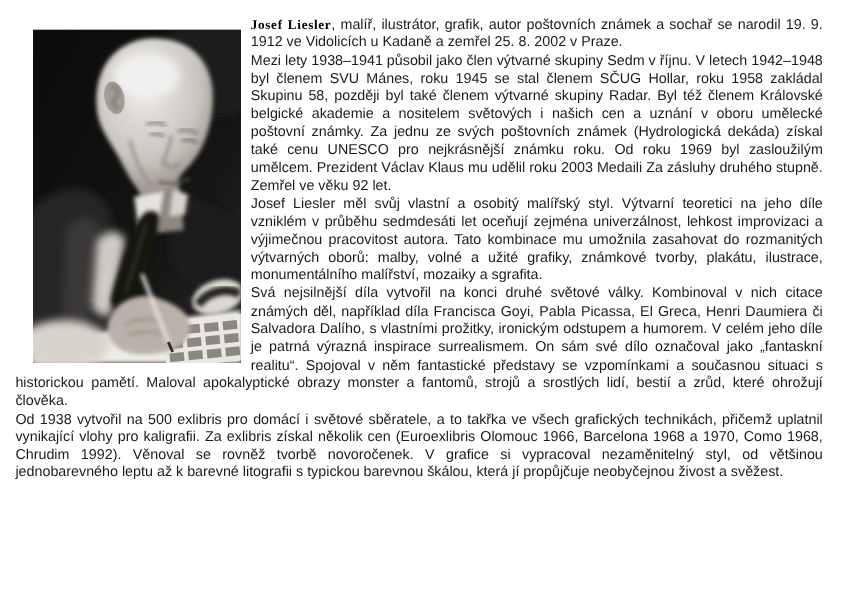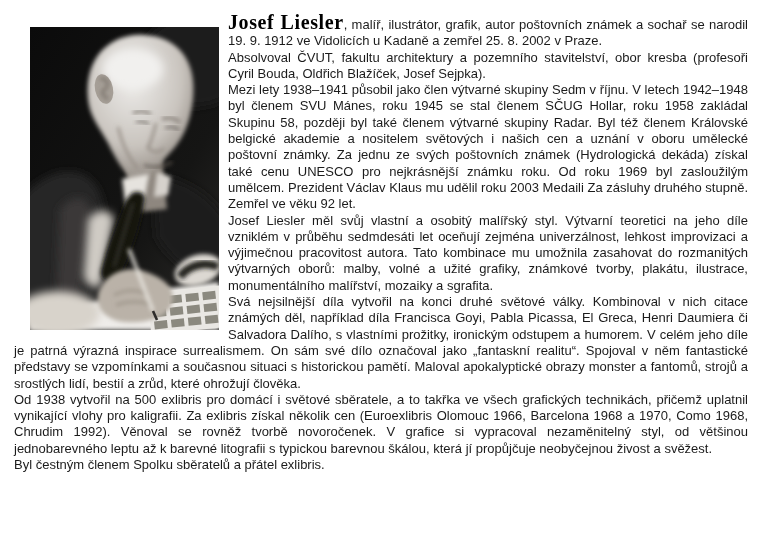--- a/index.html
+++ b/index.html
@@ -25,21 +25,21 @@
     overflow: hidden;
   }
   .photo svg { display: block; }
   .article p {
     margin: 0;
     text-align: justify;
   }
   .lead-name {
     font-family: "Liberation Serif", serif;
     font-weight: bold;
-    font-size: 20px;
+    font-size: 12px;
     letter-spacing: 0.6px;
     color: #000000;
   }
 </style>
 </head>
 <body>
 
 <div class="page">
 
   <div class="photo">
@@ -125,21 +125,19 @@
         <path d="M70,262 C78,244 100,238 116,245 C136,252 146,262 142,276 C138,291 114,297 94,295 C76,293 62,280 70,262 Z" fill="#bab2a8" filter="url(#b2)"></path>
         <path d="M84,268 Q100,260 116,266 M86,278 Q102,272 120,277" stroke="#958d82" stroke-width="2" fill="none" filter="url(#b2)"></path>
       </g>
       <line x1="99" y1="222" x2="123" y2="284" stroke="#eae7e1" stroke-width="3.2" filter="url(#b2)"></line>
       <line x1="123" y1="284" x2="127" y2="293" stroke="#2e2c2a" stroke-width="2.6"></line>
     </svg>
   </div>
 
   <div class="article">
     <p><span class="lead-name">Josef Liesler</span><span>, malíř, ilustrátor, grafik, autor poštovních známek a sochař se narodil 19. 9. 1912 ve Vidolicích u Kadaně a zemřel 25. 8. 2002 v Praze.</span></p>
-    <p>Absolvoval ČVUT, fakultu architektury a pozemního stavitelství, obor kresba (profesoři Cyril Bouda, Oldřich Blažíček, Josef Sejpka).</p>
     <p>Mezi lety 1938–1941 působil jako člen výtvarné skupiny Sedm v říjnu. V letech 1942–1948 byl členem SVU Mánes, roku 1945 se stal členem SČUG Hollar, roku 1958 zakládal Skupinu 58, později byl také členem výtvarné skupiny Radar. Byl též členem Královské belgické akademie a nositelem světových i našich cen a uznání v oboru umělecké poštovní známky. Za jednu ze svých poštovních známek (Hydrologická dekáda) získal také cenu UNESCO pro nejkrásnější známku roku. Od roku 1969 byl zasloužilým umělcem. Prezident Václav Klaus mu udělil roku 2003 Medaili Za zásluhy druhého stupně. Zemřel ve věku 92 let.</p>
     <p>Josef Liesler měl svůj vlastní a osobitý malířský styl. Výtvarní teoretici na jeho díle vzniklém v průběhu sedmdesáti let oceňují zejména univerzálnost, lehkost improvizaci a výjimečnou pracovitost autora. Tato kombinace mu umožnila zasahovat do rozmanitých výtvarných oborů: malby, volné a užité grafiky, známkové tvorby, plakátu, ilustrace, monumentálního malířství, mozaiky a sgrafita.</p>
     <p>Svá nejsilnější díla vytvořil na konci druhé světové války. Kombinoval v nich citace známých děl, například díla Francisca Goyi, Pabla Picassa, El Greca, Henri Daumiera či Salvadora Dalího, s vlastními prožitky, ironickým odstupem a humorem. V celém jeho díle je patrná výrazná inspirace surrealismem. On sám své dílo označoval jako „fantaskní realitu“. Spojoval v něm fantastické představy se vzpomínkami a současnou situaci s historickou pamětí. Maloval apokalyptické obrazy monster a fantomů, strojů a srostlých lidí, bestií a zrůd, které ohrožují člověka.</p>
     <p>Od 1938 vytvořil na 500 exlibris pro domácí i světové sběratele, a to takřka ve všech grafických technikách, přičemž uplatnil vynikající vlohy pro kaligrafii. Za exlibris získal několik cen (Euroexlibris Olomouc 1966, Barcelona 1968 a 1970, Como 1968, Chrudim 1992). Věnoval se rovněž tvorbě novoročenek. V grafice si vypracoval nezaměnitelný styl, od většinou jednobarevného leptu až k barevné litografii s typickou barevnou škálou, která jí propůjčuje neobyčejnou živost a svěžest.</p>
-    <p>Byl čestným členem Spolku sběratelů a přátel exlibris.</p>
   </div>
 
 </div>
 
 </body></html>

